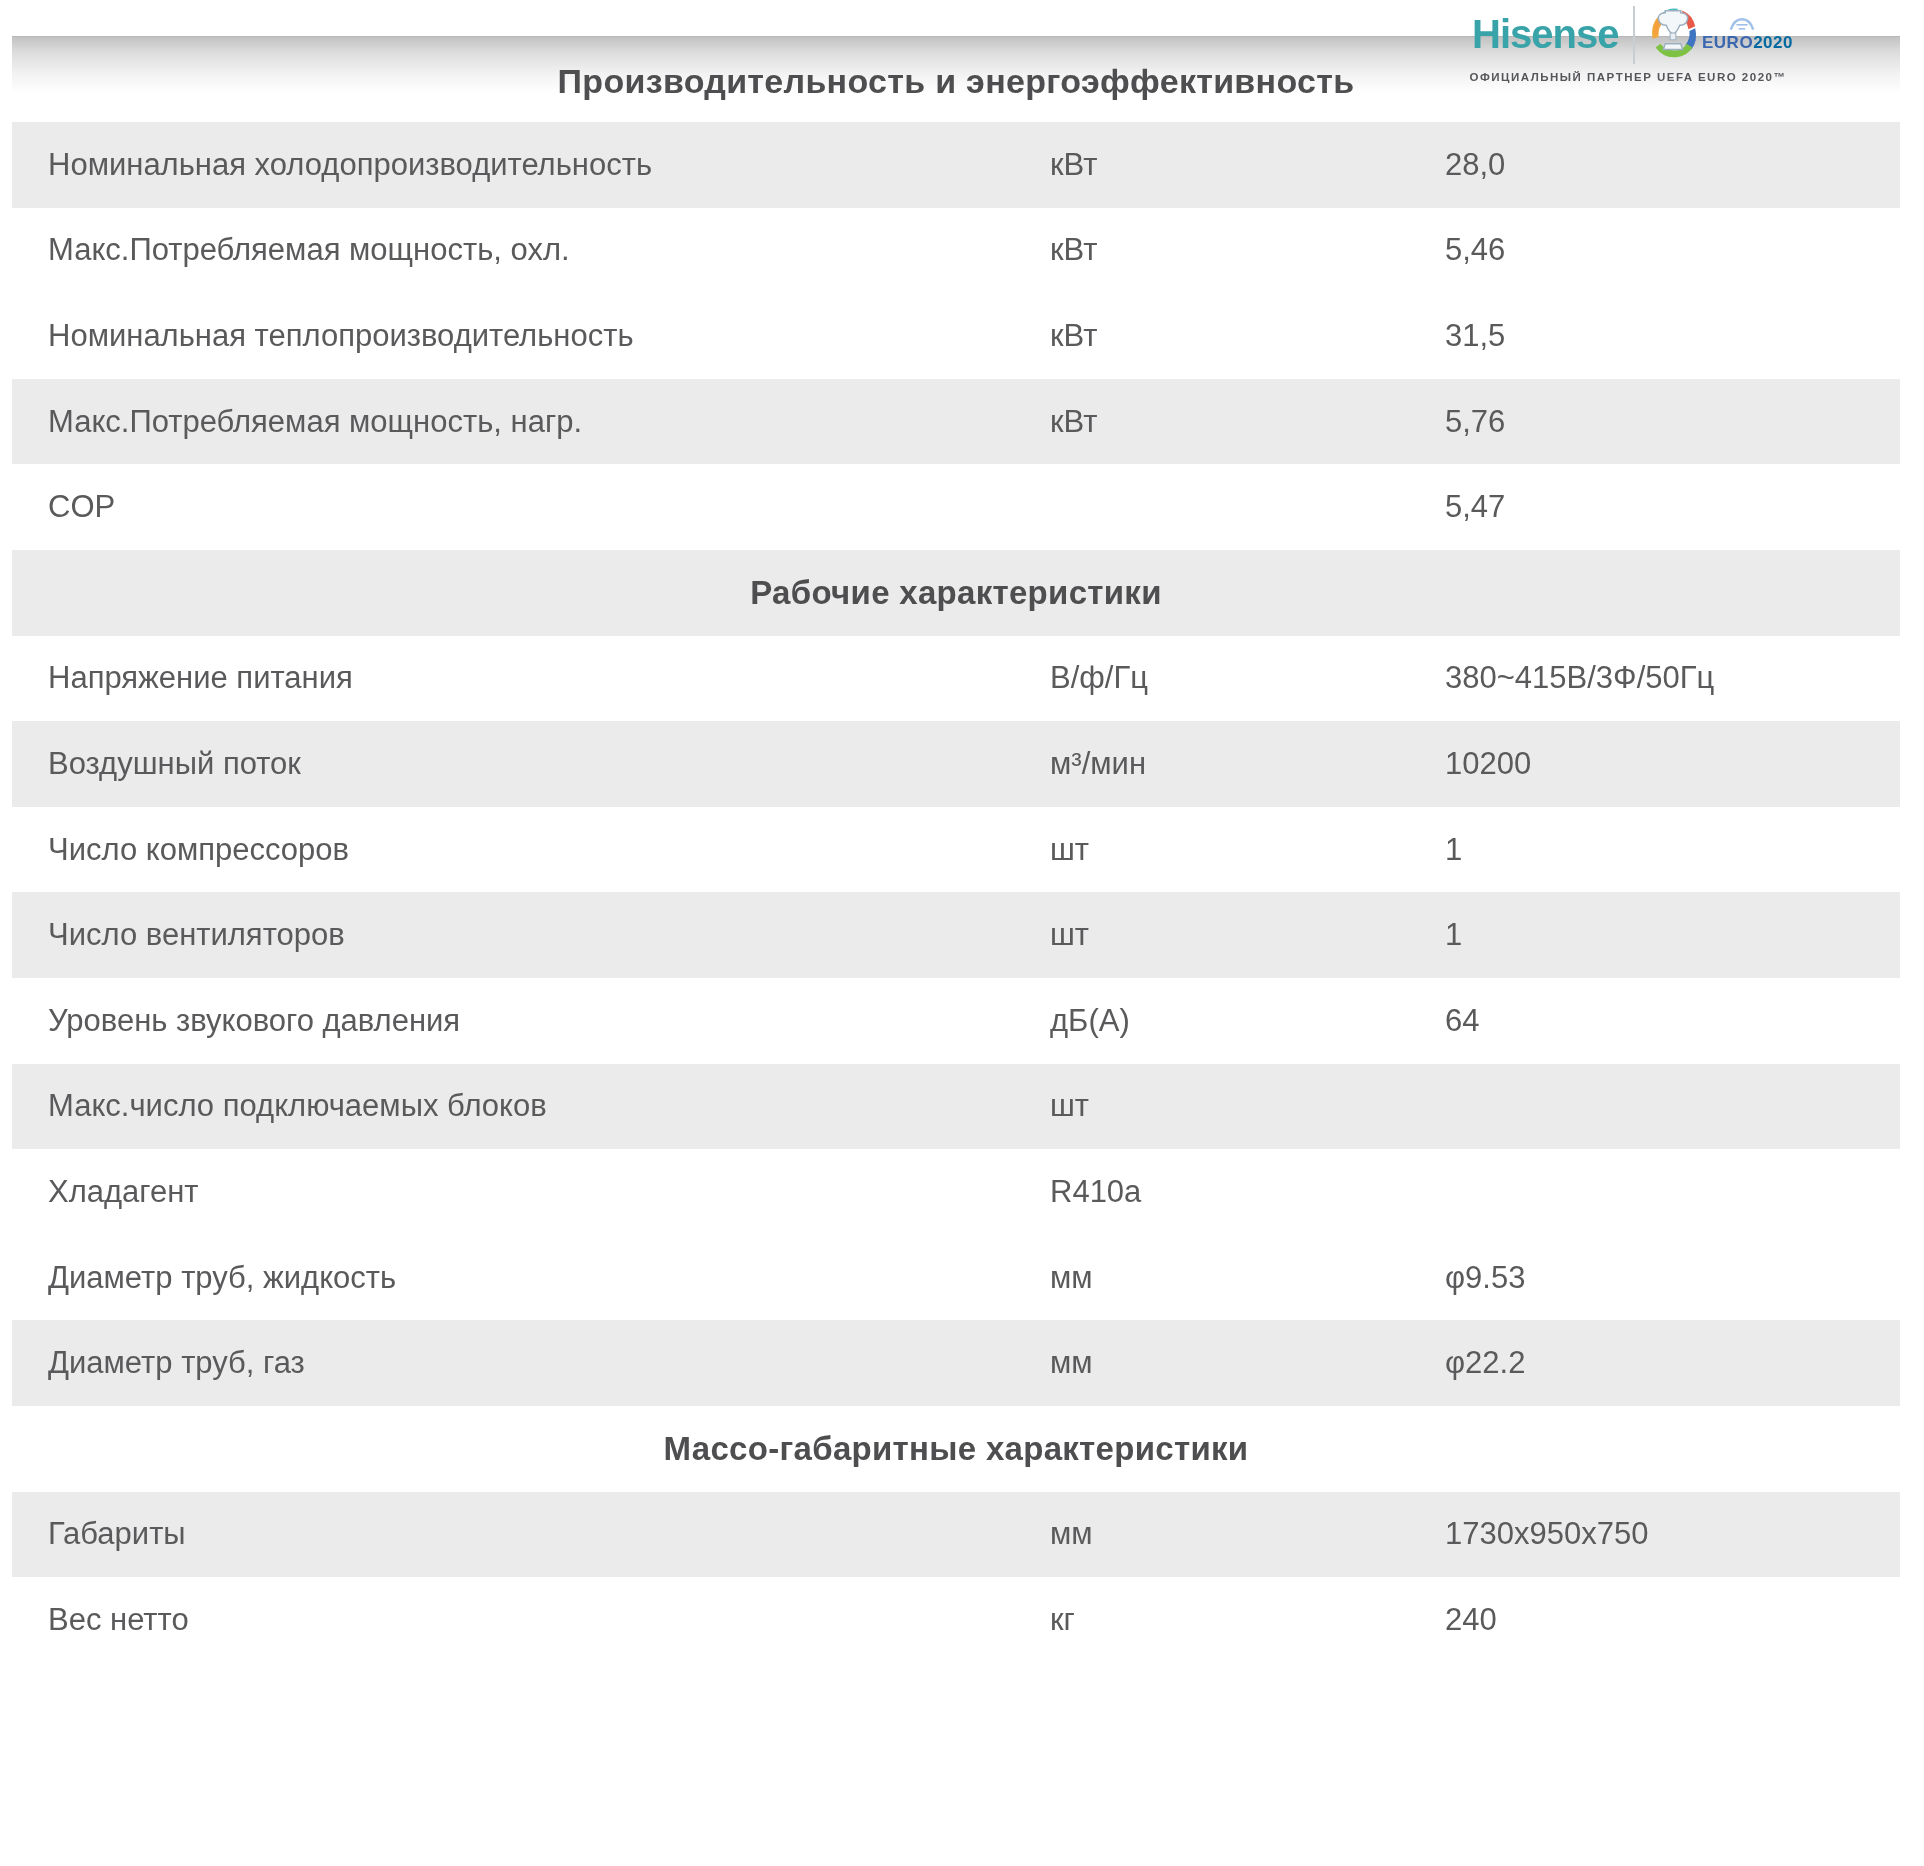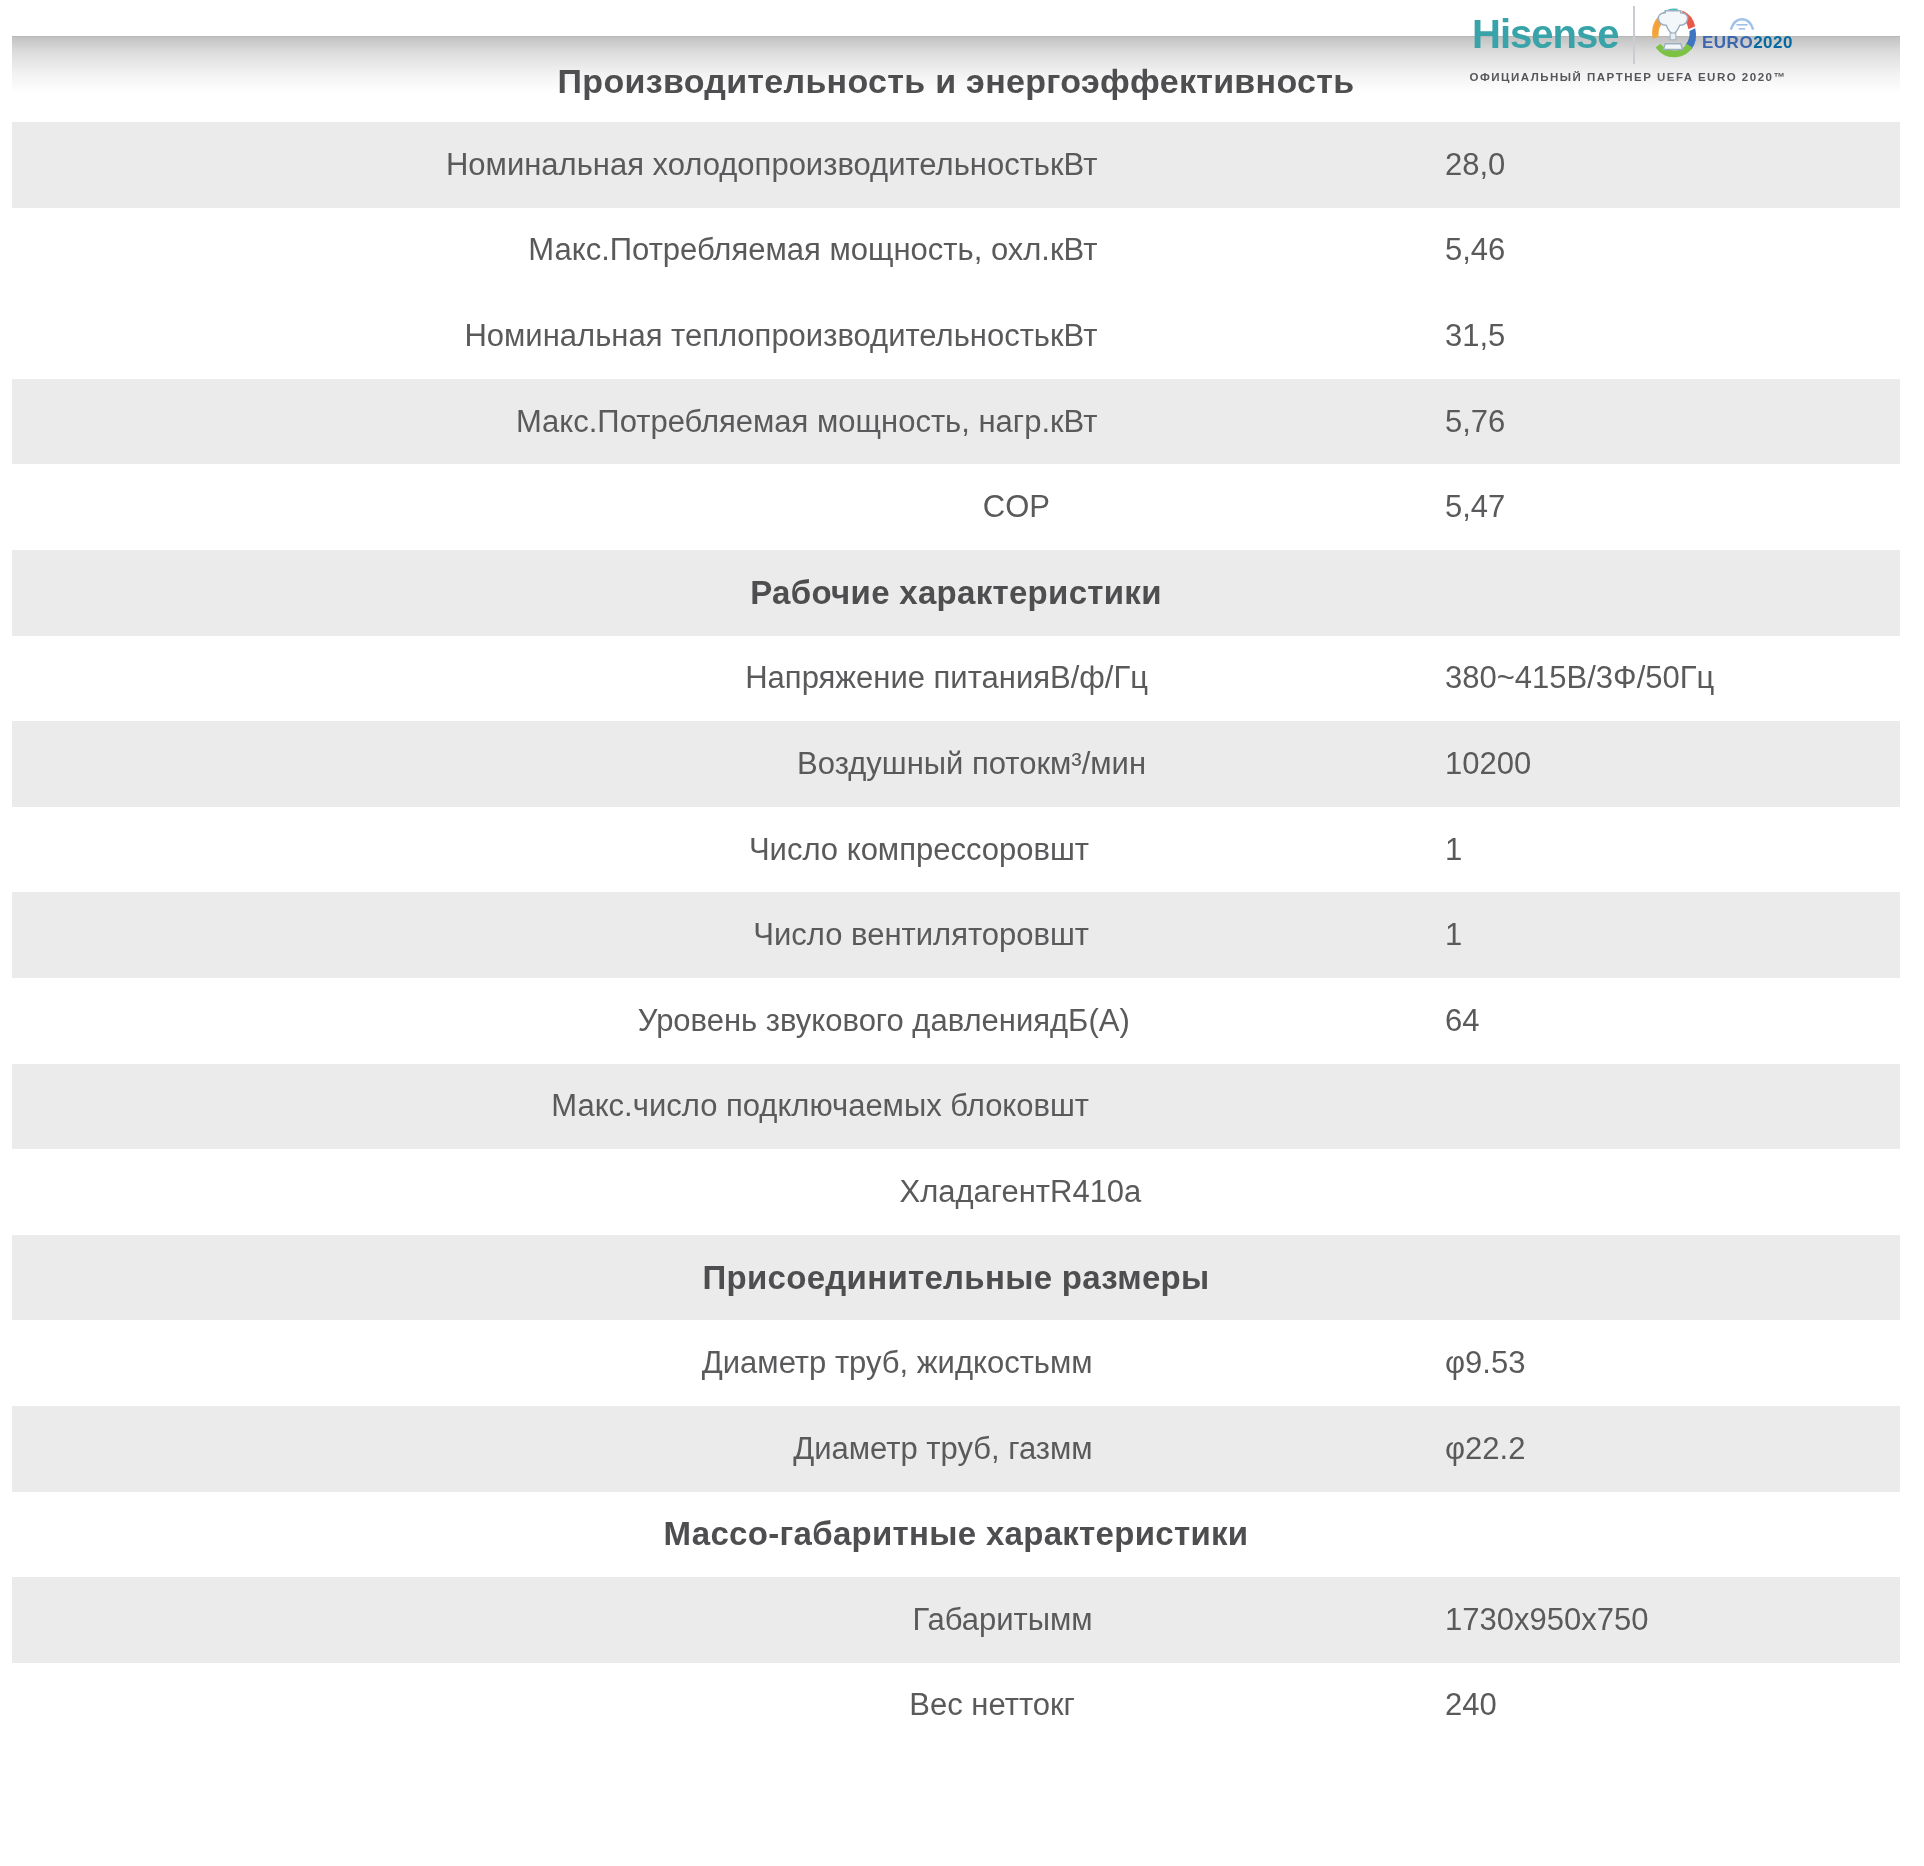--- a/index.html
+++ b/index.html
@@ -13,21 +13,21 @@
     border-top:1px solid #b7b7b7;
   }
   .page-title{
     position:absolute;top:62px;left:12px;right:24px;text-align:center;
     font-size:34px;font-weight:bold;color:#4e4e50;letter-spacing:0.3px;
   }
   .spec-table{position:absolute;top:122px;left:12px;right:24px;}
   .row{height:85.6px;display:flex;align-items:center;}
   .row.gray{background:#ebebeb;}
   .cell{font-size:31px;color:#5a5a5c;white-space:nowrap;}
-  .cell.label{width:1038px;padding-left:52px;box-sizing:border-box;flex:0 0 auto;text-align:right;}
+  .cell.label{width:1038px;padding-left:36px;box-sizing:border-box;flex:0 0 auto;}
   .cell.unit{width:395px;flex:0 0 auto;}
   .cell.value{flex:1;}
   .section-label{
     width:100%;text-align:center;font-size:33px;font-weight:bold;color:#4e4e50;
     letter-spacing:0.3px;
   }
   
   .brand{
     position:absolute;left:1472px;top:12px;font-size:40px;font-weight:bold;
     color:#38a3a8;letter-spacing:-1px;
@@ -134,23 +134,20 @@
       </div>
       <div class="row gray">
         <span class="cell label">Макс.число подключаемых блоков</span>
         <span class="cell unit">шт</span>
       </div>
       <div class="row white">
         <span class="cell label">Хладагент</span>
         <span class="cell unit">R410a</span>
         <span class="cell value"></span>
       </div>
-      <div class="row gray">
-        <span class="section-label">Присоединительные размеры</span>
-      </div>
       <div class="row white">
         <span class="cell label">Диаметр труб, жидкость</span>
         <span class="cell unit">мм</span>
         <span class="cell value">φ9.53</span>
       </div>
       <div class="row gray">
         <span class="cell label">Диаметр труб, газ</span>
         <span class="cell unit">мм</span>
         <span class="cell value">φ22.2</span>
       </div>

